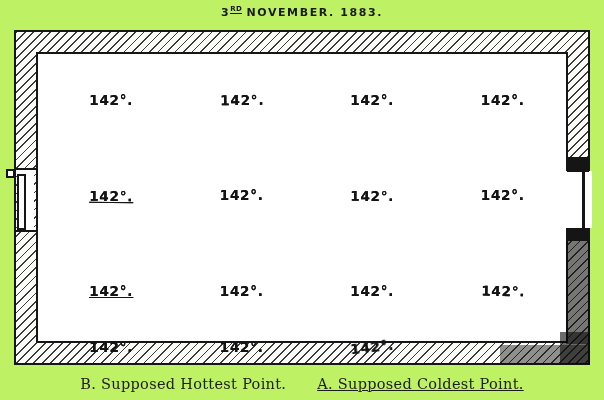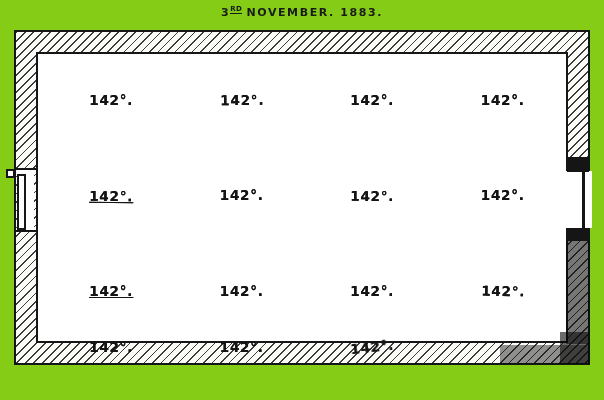--- a/index.html
+++ b/index.html
@@ -1,17 +1,17 @@
 <!DOCTYPE html>
 <html><head>
 <meta charset="utf-8">
 <style>
   html,body{margin:0;padding:0;background:#ffffff;}
   .fig{
-    position:relative;width:604px;height:400px;background:#84cc16;
+    position:relative;width:604px;height:400px;background:#bef264;
     font-family:"DejaVu Sans", sans-serif;color:#161616;overflow:hidden;
   }
   
   .title{
     position:absolute;top:6px;left:0;right:0;text-align:center;
     font-weight:700;font-size:11px;letter-spacing:1.6px;color:#1a1a1a;
   }
   .title .ord{
     font-size:7px;vertical-align:top;position:relative;top:-1px;
     border-bottom:1px solid #1a1a1a;letter-spacing:0.5px;
@@ -122,14 +122,18 @@
   <div class="door-tick"></div>
 
   <div class="flue-clear"></div>
   <div class="flue-cap top"></div>
   <div class="flue-cap bot"></div>
   <div class="flue-line"></div>
   <div class="wall-dark-right"></div>
   <div class="wall-dark-bottom"></div>
   <div class="wall-dark-corner"></div>
 
+  <div class="caption">
+    <span class="part-b">B. Supposed Hottest Point.</span>
+    <span class="part-a">A. Supposed Coldest Point.</span>
+  </div>
 
 </div>
 
 </body></html>

